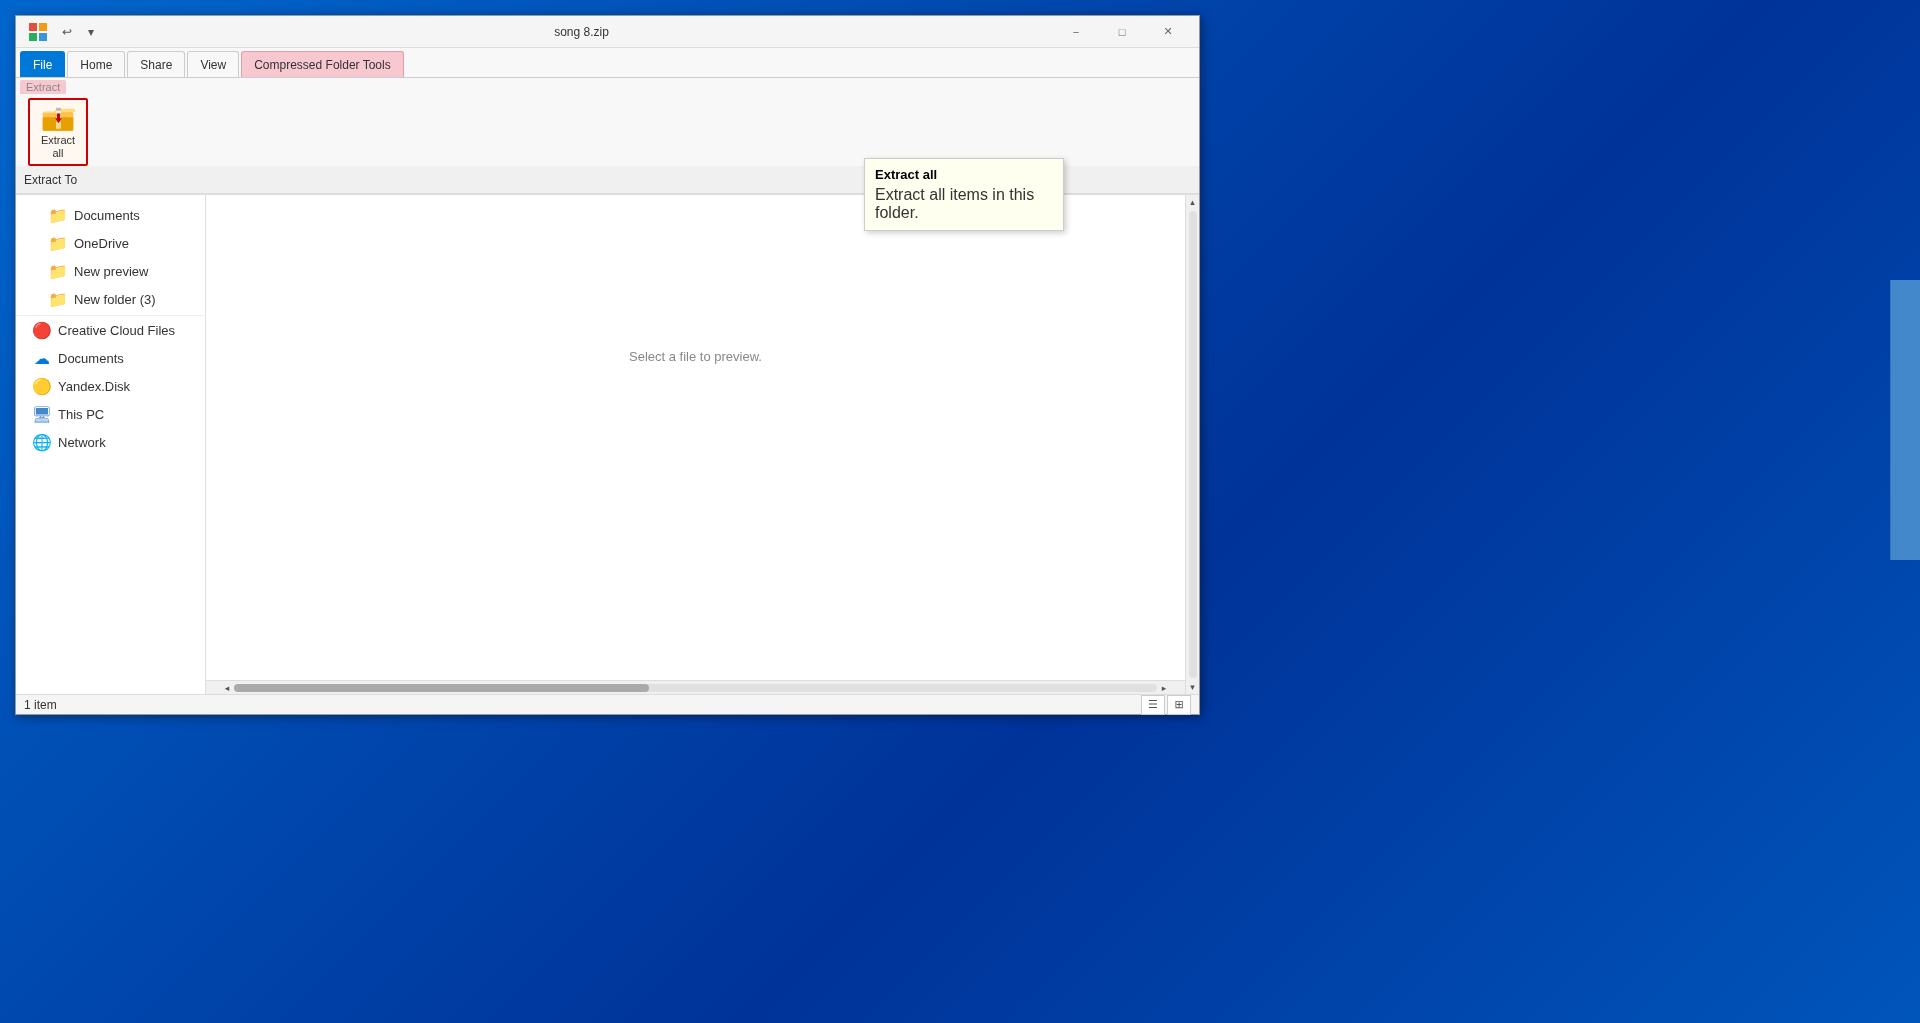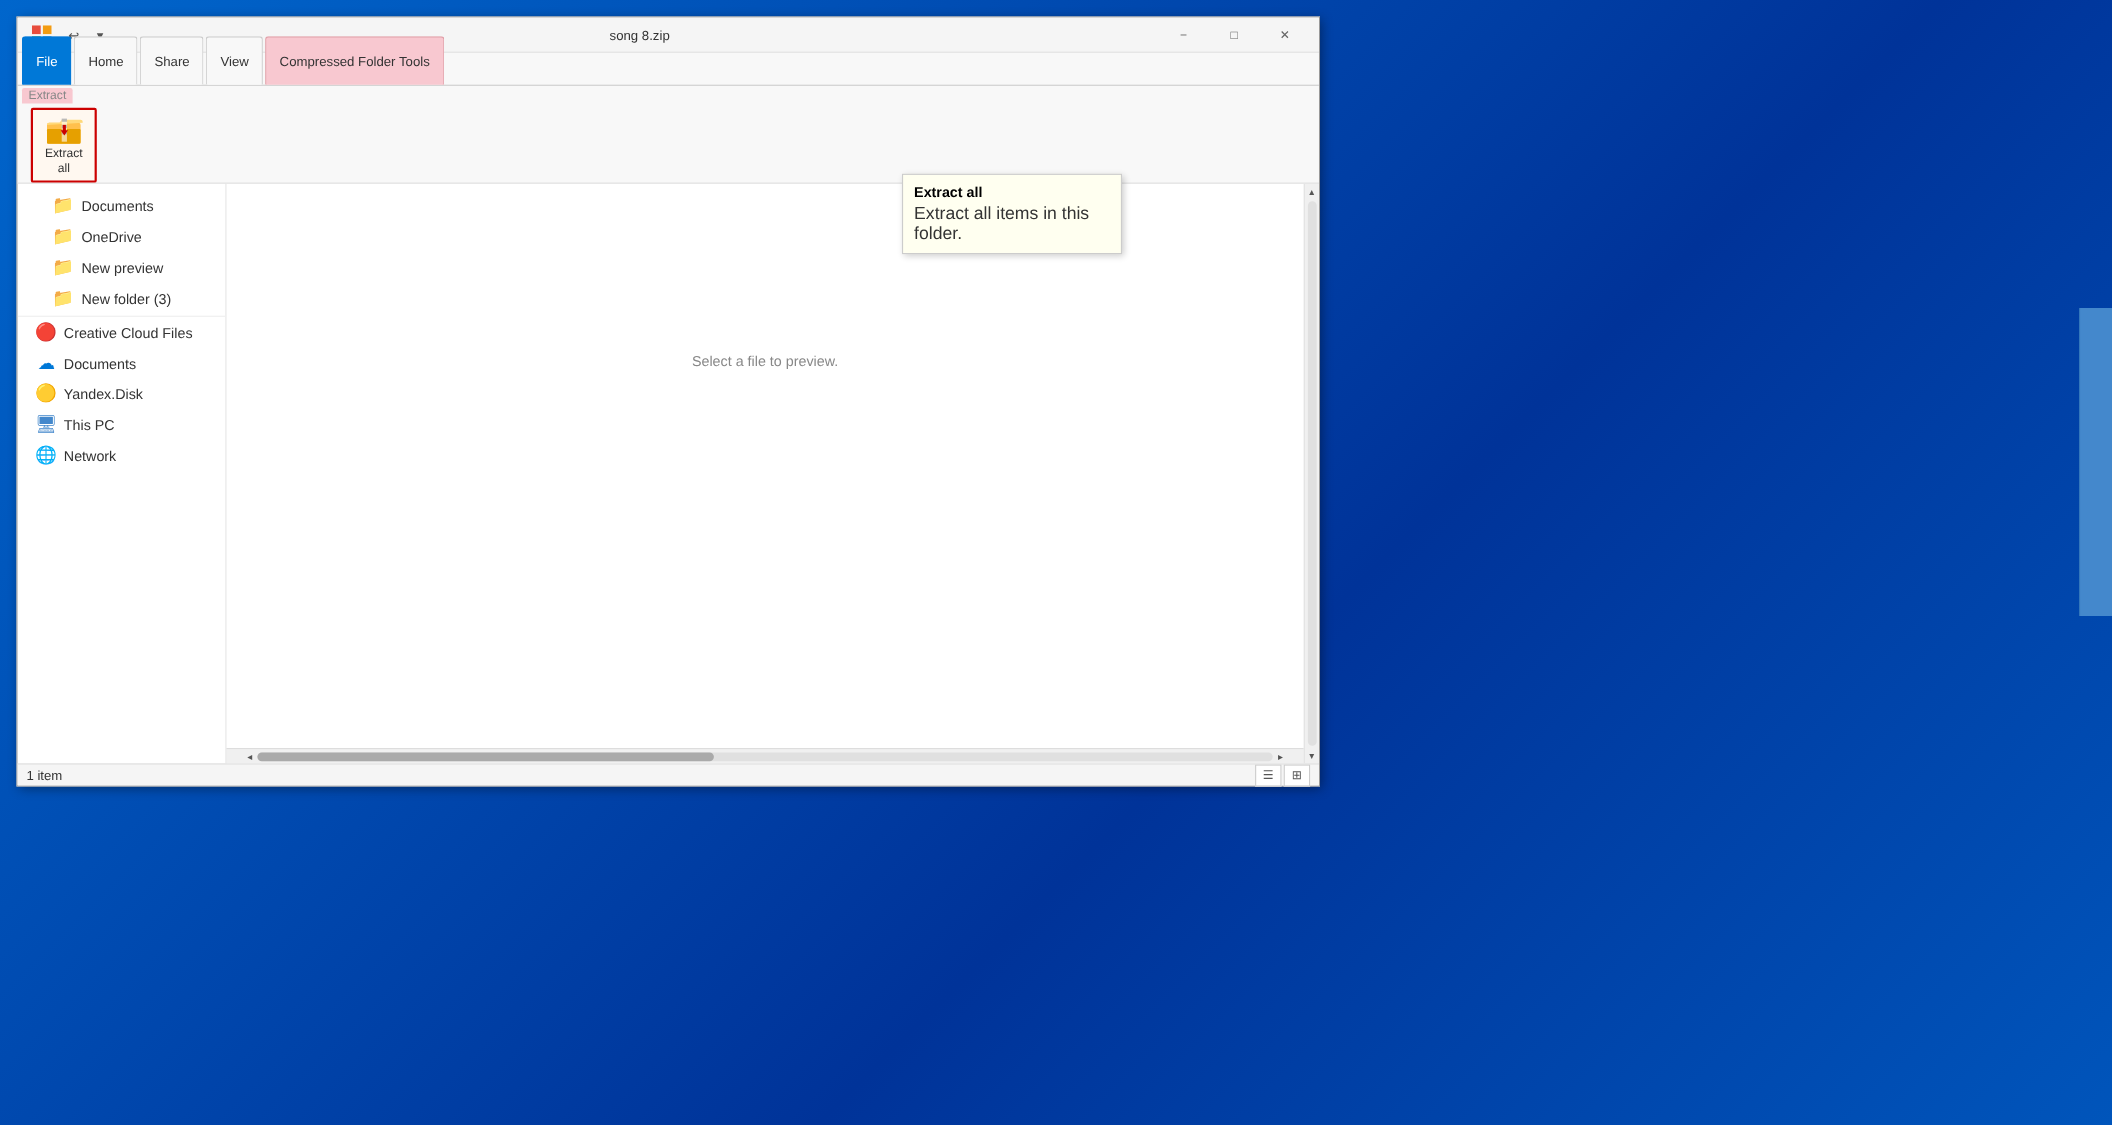--- a/index.html
+++ b/index.html
@@ -103,21 +103,21 @@
     }
     .ribbon-tab {
       padding: 4px 12px;
       font-size: 12px;
       color: #333;
       cursor: pointer;
       border: 1px solid transparent;
       border-bottom: none;
       border-radius: 3px 3px 0 0;
       background: transparent;
-      height: 44px;
+      height: 26px;
       display: flex;
       align-items: center;
       text-align: right;
     }
     .ribbon-tab.active-file {
       background: #0078d7;
       color: #fff;
       border-color: #0078d7;
     }
     .ribbon-tab.active-home {
@@ -288,21 +288,21 @@
       background: #fff8f0;
       cursor: pointer;
       padding: 4px;
       border-radius: 2px;
     }
 
     
     .tooltip-box {
       position: absolute;
       top: 158px;
-      left: 820px;
+      left: 864px;
       width: 200px;
       background: #fffff0;
       border: 1px solid #ccc;
       padding: 8px 10px;
       box-shadow: 2px 2px 6px rgba(0,0,0,0.2);
       z-index: 100;
     }
     .tooltip-title {
       font-weight: bold;
       font-size: 13px;
@@ -414,20 +414,23 @@
             <rect x="16" y="16" width="5" height="3" fill="#aaa" opacity="0.8"></rect>
 
             <polygon points="18.5,20 22,15 15,15" fill="#cc0000"></polygon>
             <rect x="17" y="10" width="3" height="6" fill="#cc0000"></rect>
           </svg>
           <div style="font-size:11px; color:#333; text-align:center; line-height:1.2; margin-top:1px;">Extract<br>all</div>
         </div>
       </div>
     </div>
 
+    <div class="extract-to-bar">
+      <span>Extract To</span>
+    </div>
   </div>
 
   <div class="main-area">
 
     <div class="nav-pane">
 
       <div style="padding:2px 0 2px 16px; font-size:12px; color:#555; border-bottom:1px solid #eee;">
         <div class="nav-item">
           <div class="nav-icon">📁</div>
           <span>Documents</span>

